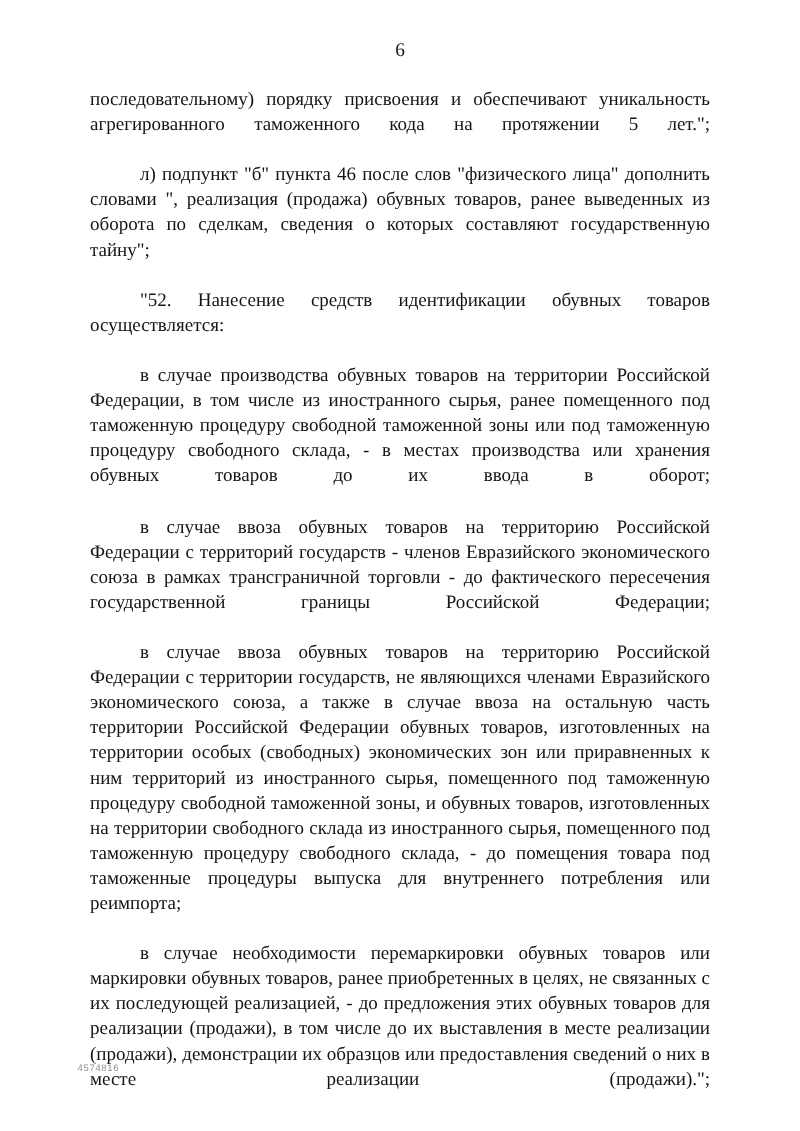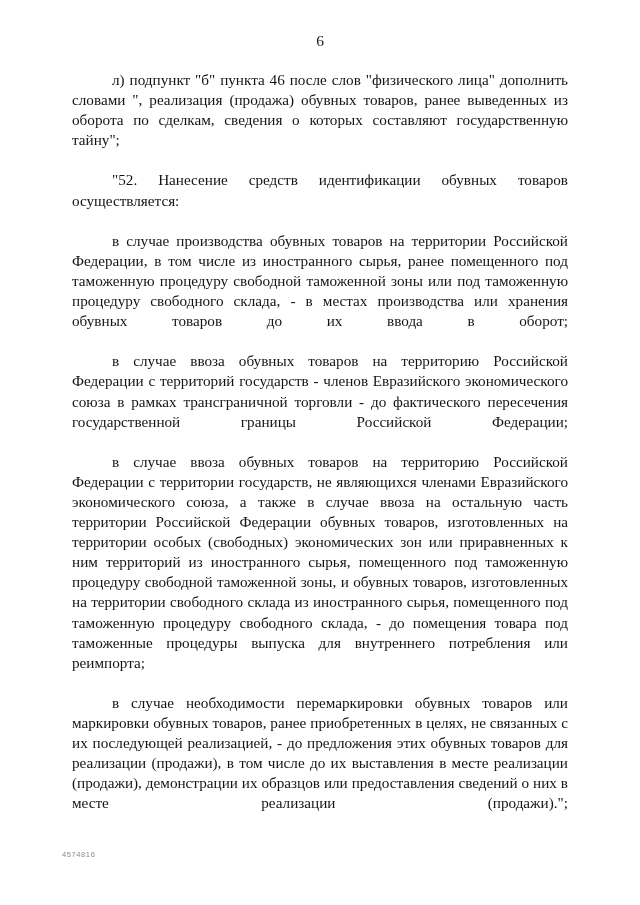--- a/index.html
+++ b/index.html
@@ -69,20 +69,21 @@
   }
 </style>
 </head>
 <body>
 
 <div class="page">
 
   <div class="page-number">6</div>
 
   <div class="body-text">
+    <p class="">последовательному) порядку присвоения и обеспечивают уникальность агрегированного таможенного кода на протяжении 5 лет.";</p>
     <p class="indent">л) подпункт "б" пункта 46 после слов "физического лица" дополнить словами ", реализация (продажа) обувных товаров, ранее выведенных из оборота по сделкам, сведения о которых составляют государственную тайну";</p>
     <p class="indent">"52. Нанесение средств идентификации обувных товаров осуществляется:</p>
     <p class="indent">в случае производства обувных товаров на территории Российской Федерации, в том числе из иностранного сырья, ранее помещенного под таможенную процедуру свободной таможенной зоны или под таможенную процедуру свободного склада, - в местах производства или хранения обувных товаров до их ввода в оборот;</p>
     <p class="indent">в случае ввоза обувных товаров на территорию Российской Федерации с территорий государств - членов Евразийского экономического союза в рамках трансграничной торговли - до фактического пересечения государственной границы Российской Федерации;</p>
     <p class="indent">в случае ввоза обувных товаров на территорию Российской Федерации с территории государств, не являющихся членами Евразийского экономического союза, а также в случае ввоза на остальную часть территории Российской Федерации обувных товаров, изготовленных на территории особых (свободных) экономических зон или приравненных к ним территорий из иностранного сырья, помещенного под таможенную процедуру свободной таможенной зоны, и обувных товаров, изготовленных на территории свободного склада из иностранного сырья, помещенного под таможенную процедуру свободного склада, - до помещения товара под таможенные процедуры выпуска для внутреннего потребления или реимпорта;</p>
     <p class="indent">в случае необходимости перемаркировки обувных товаров или маркировки обувных товаров, ранее приобретенных в целях, не связанных с их последующей реализацией, - до предложения этих обувных товаров для реализации (продажи), в том числе до их выставления в месте реализации (продажи), демонстрации их образцов или предоставления сведений о них в месте реализации (продажи).";</p>
 
   </div>
 
   <div class="footer-code">4574816</div>

